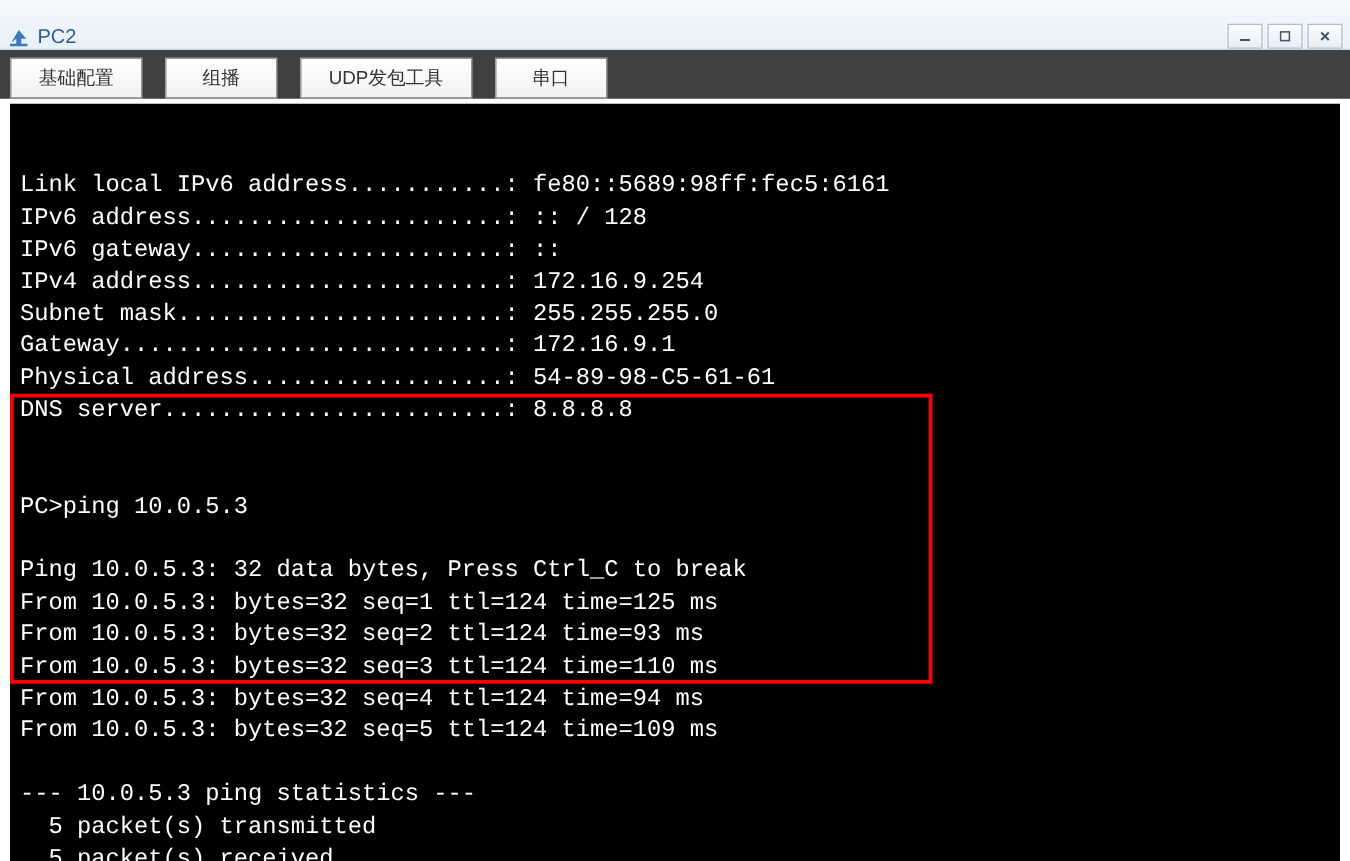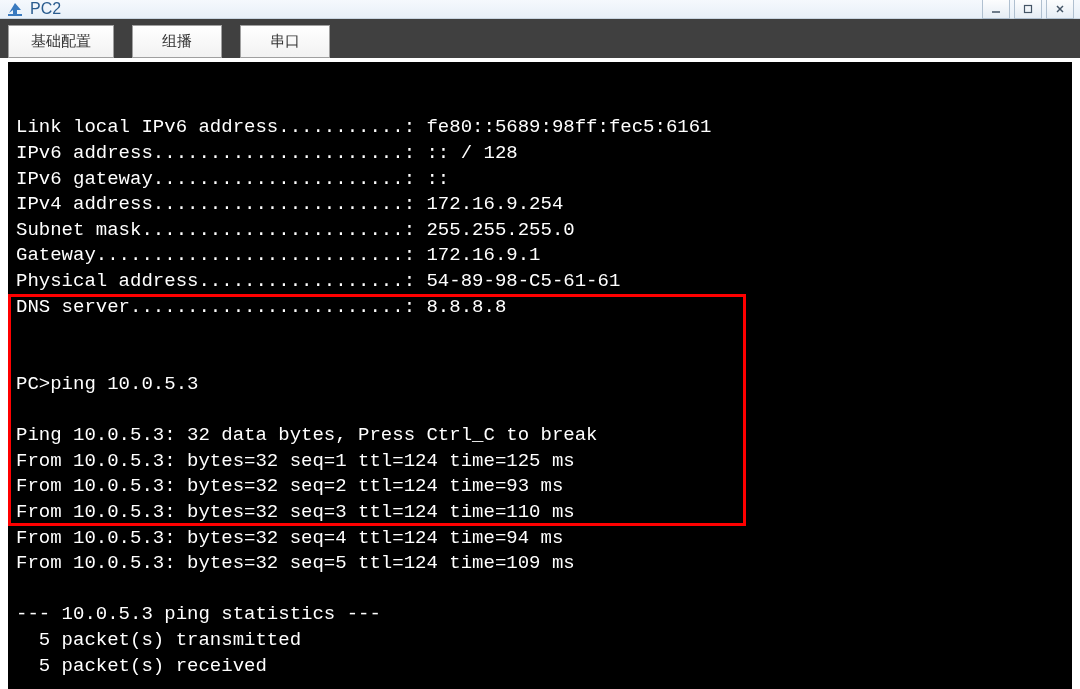--- a/index.html
+++ b/index.html
@@ -6,23 +6,23 @@
     body {
       font-family: "Microsoft YaHei", Arial, sans-serif;
       background: #fff;
       width: 1080px;
       height: 689px;
       overflow: hidden;
       position: relative;
     }
     .titlebar {
       background: linear-gradient(to bottom, #f5f9fd, #e8f0f8);
-      height: 19px;
+      height: 40px;
       display: flex;
-      align-items: center;
+      align-items: flex-end;
       padding: 0 6px;
       border-bottom: 1px solid #c8d4e0;
     }
     .titlebar-icon {
       width: 18px;
       height: 18px;
       margin-right: 6px;
     }
     .titlebar-title {
       color: #2a5c8f;
@@ -107,19 +107,20 @@
           <line x1="2" y1="2" x2="8" y2="8" stroke="#445566" stroke-width="1.5"></line>
           <line x1="8" y1="2" x2="2" y2="8" stroke="#445566" stroke-width="1.5"></line>
         </svg>
     </div>
   </div>
 </div>
 
 <div class="tabs">
   <div class="tab">基础配置</div>
   <div class="tab">组播</div>
+  <div class="tab">UDP发包工具</div>
   <div class="tab">串口</div>
 </div>
 
 <div class="terminal" id="terminal">
   <div>Link local IPv6 address...........: fe80::5689:98ff:fec5:6161</div><div>IPv6 address......................: :: / 128</div><div>IPv6 gateway......................: ::</div><div>IPv4 address......................: 172.16.9.254</div><div>Subnet mask.......................: 255.255.255.0</div><div>Gateway...........................: 172.16.9.1</div><div>Physical address..................: 54-89-98-C5-61-61</div><div>DNS server........................: 8.8.8.8</div><div>&nbsp;</div><div>&nbsp;</div><div>PC&gt;ping 10.0.5.3</div><div>&nbsp;</div><div>Ping 10.0.5.3: 32 data bytes, Press Ctrl_C to break</div><div>From 10.0.5.3: bytes=32 seq=1 ttl=124 time=125 ms</div><div>From 10.0.5.3: bytes=32 seq=2 ttl=124 time=93 ms</div><div>From 10.0.5.3: bytes=32 seq=3 ttl=124 time=110 ms</div><div>From 10.0.5.3: bytes=32 seq=4 ttl=124 time=94 ms</div><div>From 10.0.5.3: bytes=32 seq=5 ttl=124 time=109 ms</div><div>&nbsp;</div><div>--- 10.0.5.3 ping statistics ---</div><div>  5 packet(s) transmitted</div><div>  5 packet(s) received</div><div class="highlight-box" id="hlbox" style="top: 232px; left: 0px; width: 738px; height: 232px;"></div>
   
 </div>
 
 </body></html>

